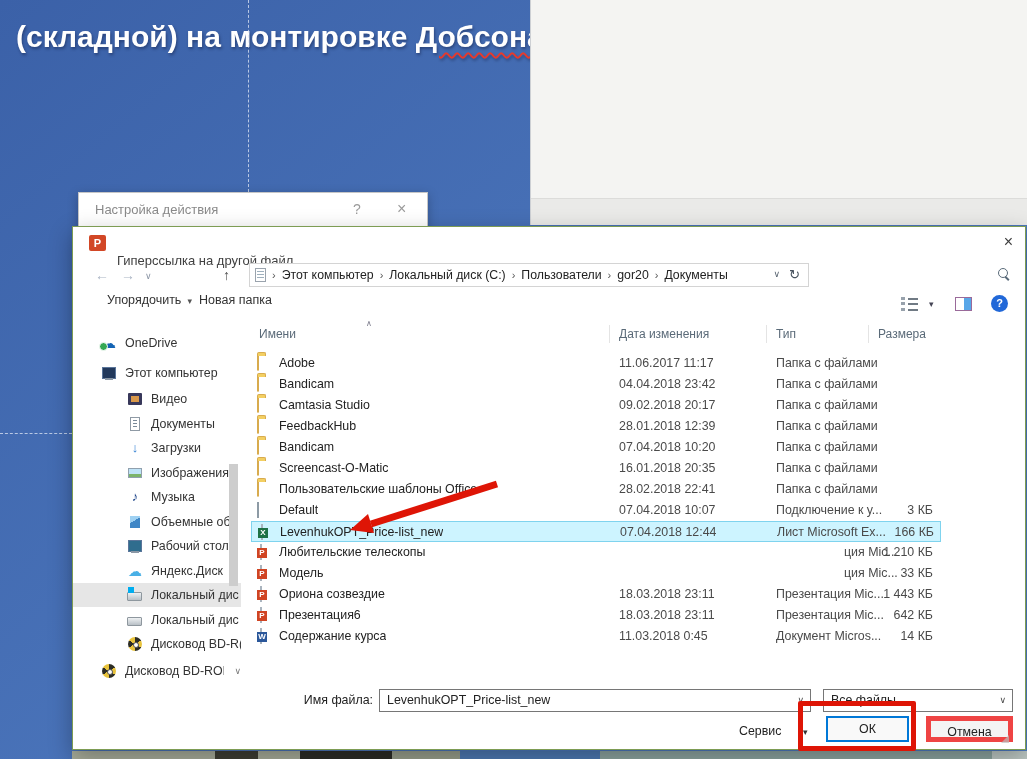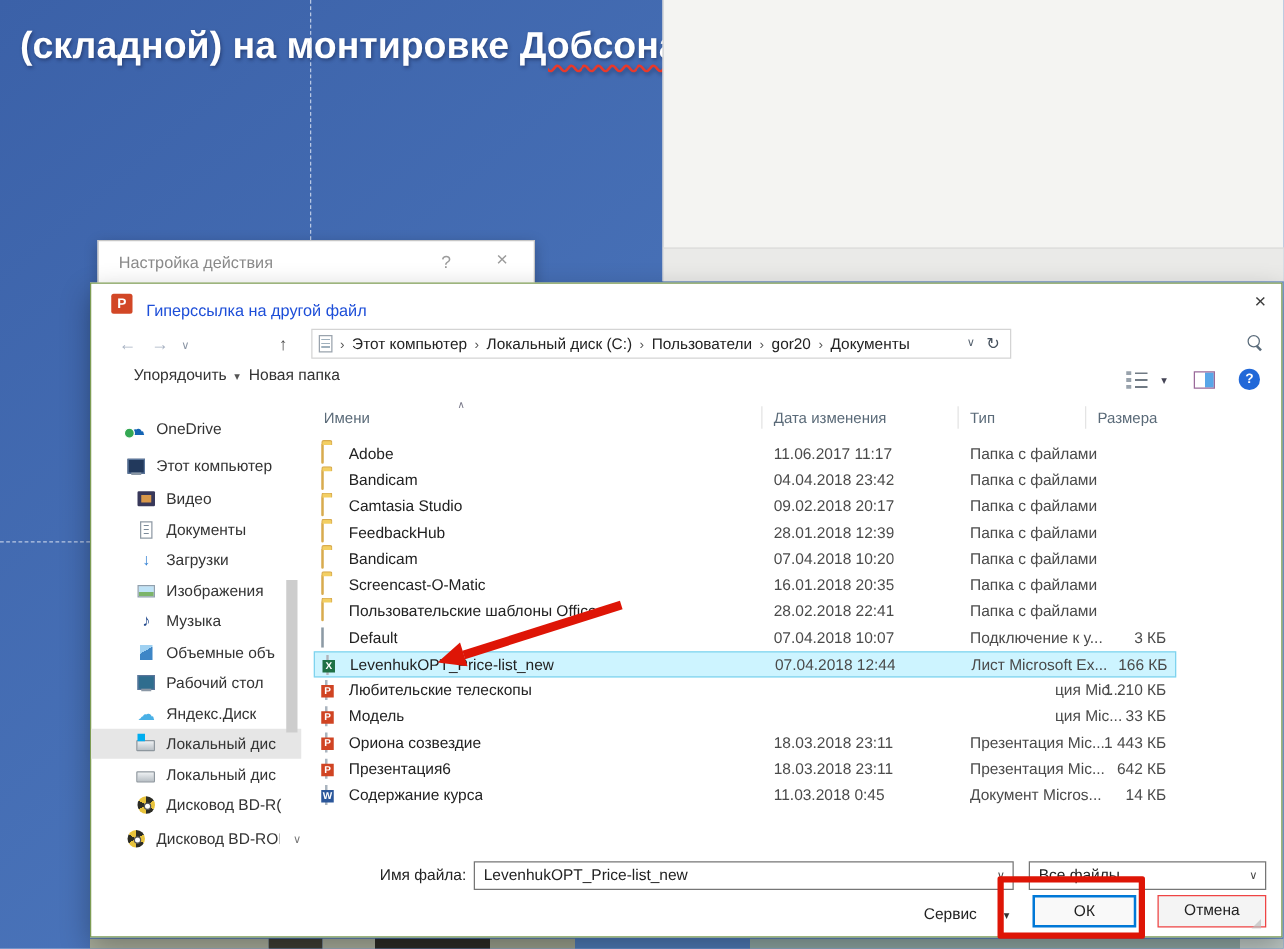--- a/index.html
+++ b/index.html
@@ -29,21 +29,21 @@
   .action-title { position:absolute; left:16px; top:9px; font-size:13px; color:#8a8a8a; }
   .action-help { position:absolute; left:274px; top:8px; font-size:14px; color:#9b9b9b; }
   .action-close { position:absolute; left:318px; top:7px; font-size:16px; color:#9b9b9b; }
 
   
   .fdialog { position:absolute; left:72px; top:226px; width:954px; height:524px;
     background:#fff; border:1px solid #7d9c53; box-shadow:0 8px 22px rgba(0,0,0,.3); z-index:3;
     font-size:12.4px; color:#222; }
   .pp-ico { position:absolute; left:16px; top:8px; width:17px; height:16px; background:#d24726;
     border-radius:2px; color:#fff; font-weight:bold; font-size:11px; text-align:center; line-height:16px; }
-  .fd-title { position:absolute; left:44px; top:14px; font-size:13px; color:#1d4ed8; }
+  .fd-title { position:absolute; left:44px; top:26px; font-size:13px; color:#404040; }
   .fd-close { position:absolute; right:12px; top:6px; font-size:16px; color:#3c3c3c; cursor:pointer; }
 
   .nav-glyph { position:absolute; font-size:14px; }
   .addr-box { position:absolute; left:176px; top:36px; width:560px; height:24px;
     border:1px solid #d4d4d4; background:#fff; display:flex; align-items:center; padding-left:5px; }
   .doc-ico { width:11px; height:14px; background:#fff; border:1px solid #9aa3ad; position:relative; flex:none; }
   .doc-ico::after { content:""; position:absolute; left:1px; right:1px; top:2px; height:8px;
     background:repeating-linear-gradient(#9fb0bd 0 1px,transparent 1px 3px); }
   .crumb { color:#222; font-size:12.3px; white-space:nowrap; cursor:pointer; }
   .crumb-sep { color:#555; font-size:11px; margin:0 6px; }
@@ -67,21 +67,21 @@
     background:repeating-linear-gradient(#707a84 0 1.6px,transparent 1.6px 5.5px); }
   .view-caret { position:absolute; left:856px; top:72px; font-size:9px; color:#445; }
   .icon-pane { position:absolute; left:882px; top:70px; width:17px; height:14px;
     border:1px solid #9a6a9a; background:linear-gradient(90deg,#fff 55%,#58a6e8 55%); }
   .icon-help { position:absolute; left:918px; top:68px; width:17px; height:17px; border-radius:50%;
     background:#2168d8; color:#fff; font-size:11px; font-weight:bold; text-align:center; line-height:17px; }
 
   
   .side-item { position:absolute; left:0; width:168px; height:24px; display:flex;
     align-items:center; gap:8px; cursor:pointer; overflow:hidden; white-space:nowrap; }
-  .side-item.ind0 { padding-left:28px; } .side-item.ind1 { padding-left:36px;align-items:center; }
+  .side-item.ind0 { padding-left:28px; } .side-item.ind1 { padding-left:54px;align-items:center; }
   .side-item.hl { background:#e6e6e6; }
   .side-label { font-size:12.4px; color:#333; overflow:hidden; }
   .side-chevron { font-size:9px; color:#777; margin-left:2px; }
   .side-scroll { position:absolute; left:156px; top:237px; width:9px; height:122px; background:#cdcdcd; }
 
   .sico { width:16px; height:16px; position:relative; flex:none; text-align:center; }
   .sico-onedrive-icon::before { content:"☁"; font-size:14px; line-height:16px; color:#1464b4; }
   .sico-onedrive-icon::after { content:""; position:absolute; left:-2px; bottom:0; width:7px; height:7px;
     border-radius:50%; background:#34a853; border:1px solid #fff; }
   .sico-computer-icon::before { content:""; position:absolute; left:1px; right:1px; top:2px; height:10px;
@@ -147,21 +147,21 @@
   .combo { position:absolute; top:462px; height:23px; background:#fff; border:1px solid #767676;
     line-height:21px; padding-left:7px; white-space:nowrap; overflow:hidden; }
   .combo .cb-caret { position:absolute; right:6px; top:0; font-size:9px; color:#444; }
   .fn-box { left:306px; width:432px; }
   .ft-box { left:750px; width:190px; }
   .tools { position:absolute; left:666px; top:497px; color:#222; cursor:pointer; }
   .tools-caret { position:absolute; left:730px; top:500px; font-size:9px; color:#333; }
   .btn { position:absolute; top:489px; height:26px; text-align:center; line-height:22px;
     font-size:12.4px; color:#222; cursor:pointer; }
   .btn-ok { left:753px; width:83px; background:#f9f9f9; border:2px solid #0078d7; }
-  .btn-cancel { left:853px; width:87px; background:#f4f4f4; border:1px solid #ef4444; }
+  .btn-cancel { left:853px; width:87px; background:#f4f4f4; border:5px solid #ef4444; }
   .grip { position:absolute; left:928px; top:508px; width:8px; height:8px;
     background:#bdbdbd; clip-path:polygon(100% 0,100% 100%,0 100%); opacity:.7; }
 
   
   .red-rect { position:absolute; left:798px; top:701px; width:118px; height:50px;
     border:5px solid #de1506; z-index:40; border-radius:2px; }
   .arrow-svg { position:absolute; left:0; top:0; width:1027px; height:759px; z-index:35; pointer-events:none; }
 
   
   .strip { position:absolute; top:751px; height:8px; z-index:1; }

